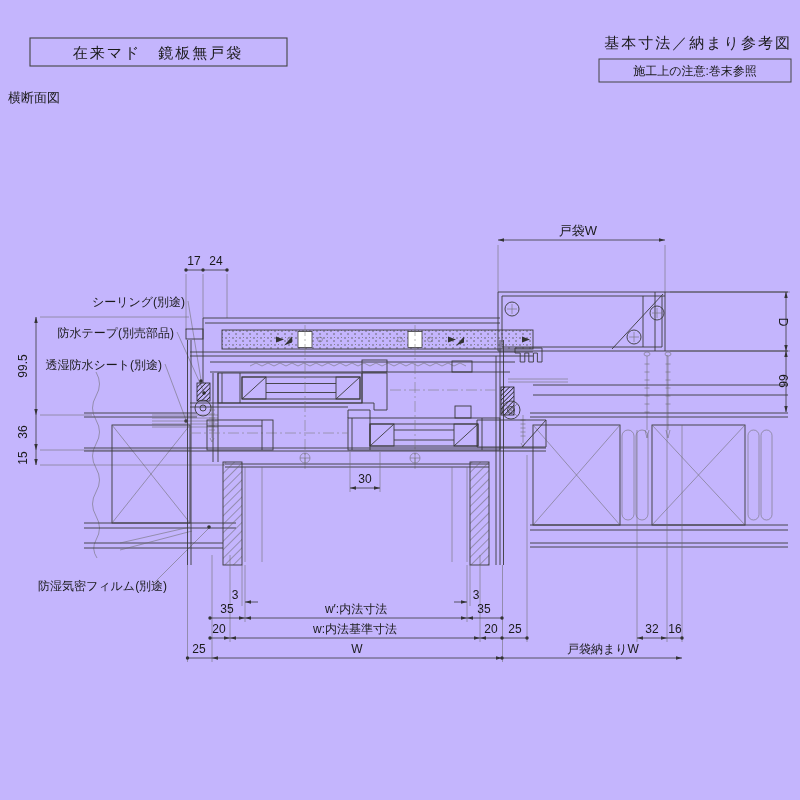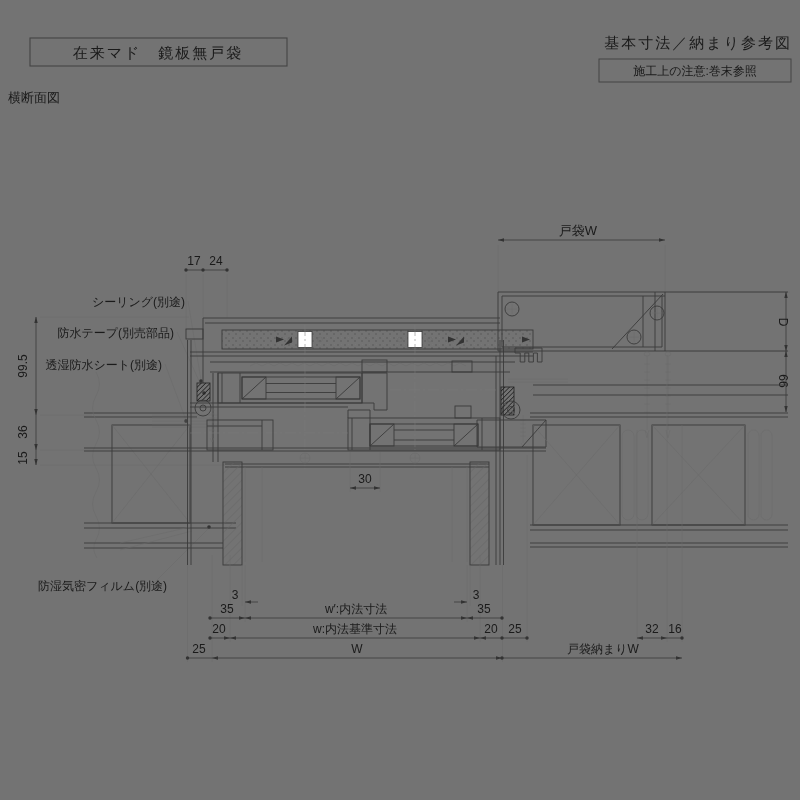--- a/index.html
+++ b/index.html
@@ -1,17 +1,17 @@
 <!DOCTYPE html>
 <html><head>
 <meta charset="utf-8">
 <style>
   html,body{margin:0;padding:0;background:#ffffff;width:800px;height:800px;
     font-family:"Liberation Sans","DejaVu Sans",sans-serif;}
-  .stage{position:relative;width:800px;height:800px;background:#737373;overflow:hidden;}
+  .stage{position:relative;width:800px;height:800px;background:#c4b5fd;overflow:hidden;}
   svg{position:absolute;left:0;top:0;}
   svg text{fill:#1a1a1a;stroke:none;font-family:"Liberation Sans","DejaVu Sans",sans-serif;}
   .t12{font-size:12px;}
   .t13{font-size:13px;}
   .t15{font-size:15px;letter-spacing:2px;}
   .ln{stroke:#3a3a3a;stroke-width:.9;fill:none;}
   .thin{stroke:#6a6a6a;stroke-width:.55;fill:none;}
   .dim{stroke:#3a3a3a;stroke-width:.8;fill:none;}
   .chain{stroke:#7a7a7a;stroke-width:.55;fill:none;stroke-dasharray:11 3 2 3;}
   .dot{fill:#333;stroke:none;}

